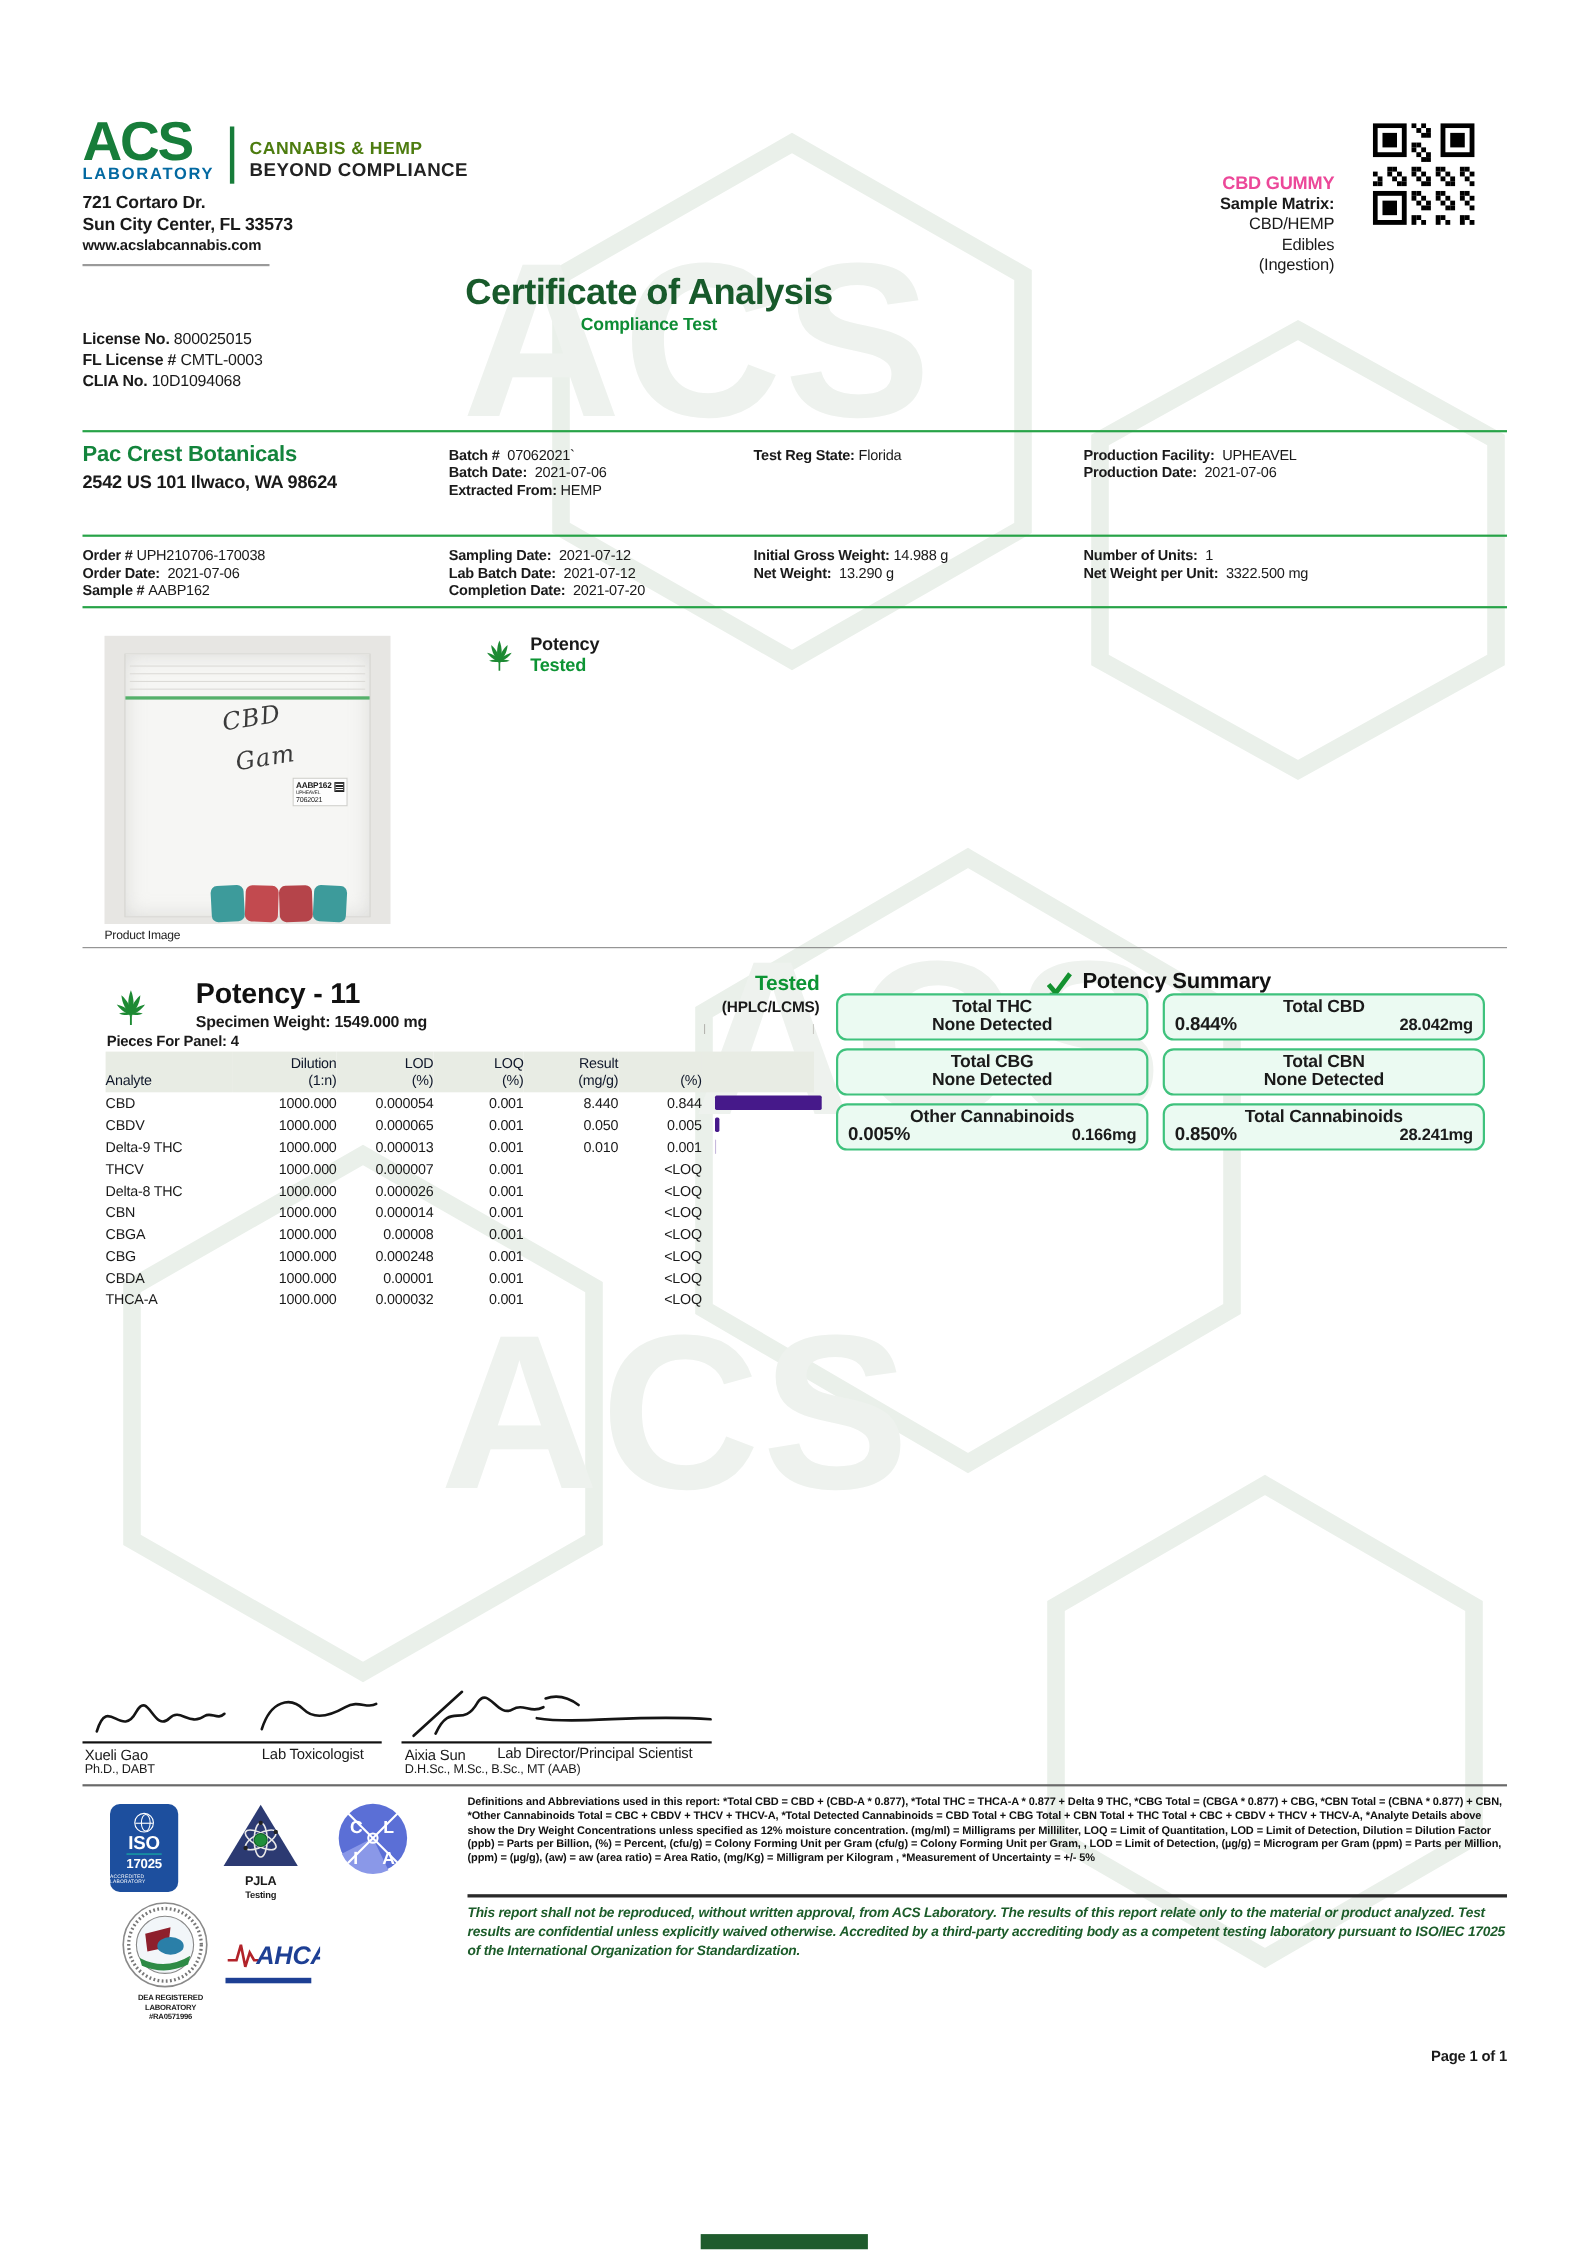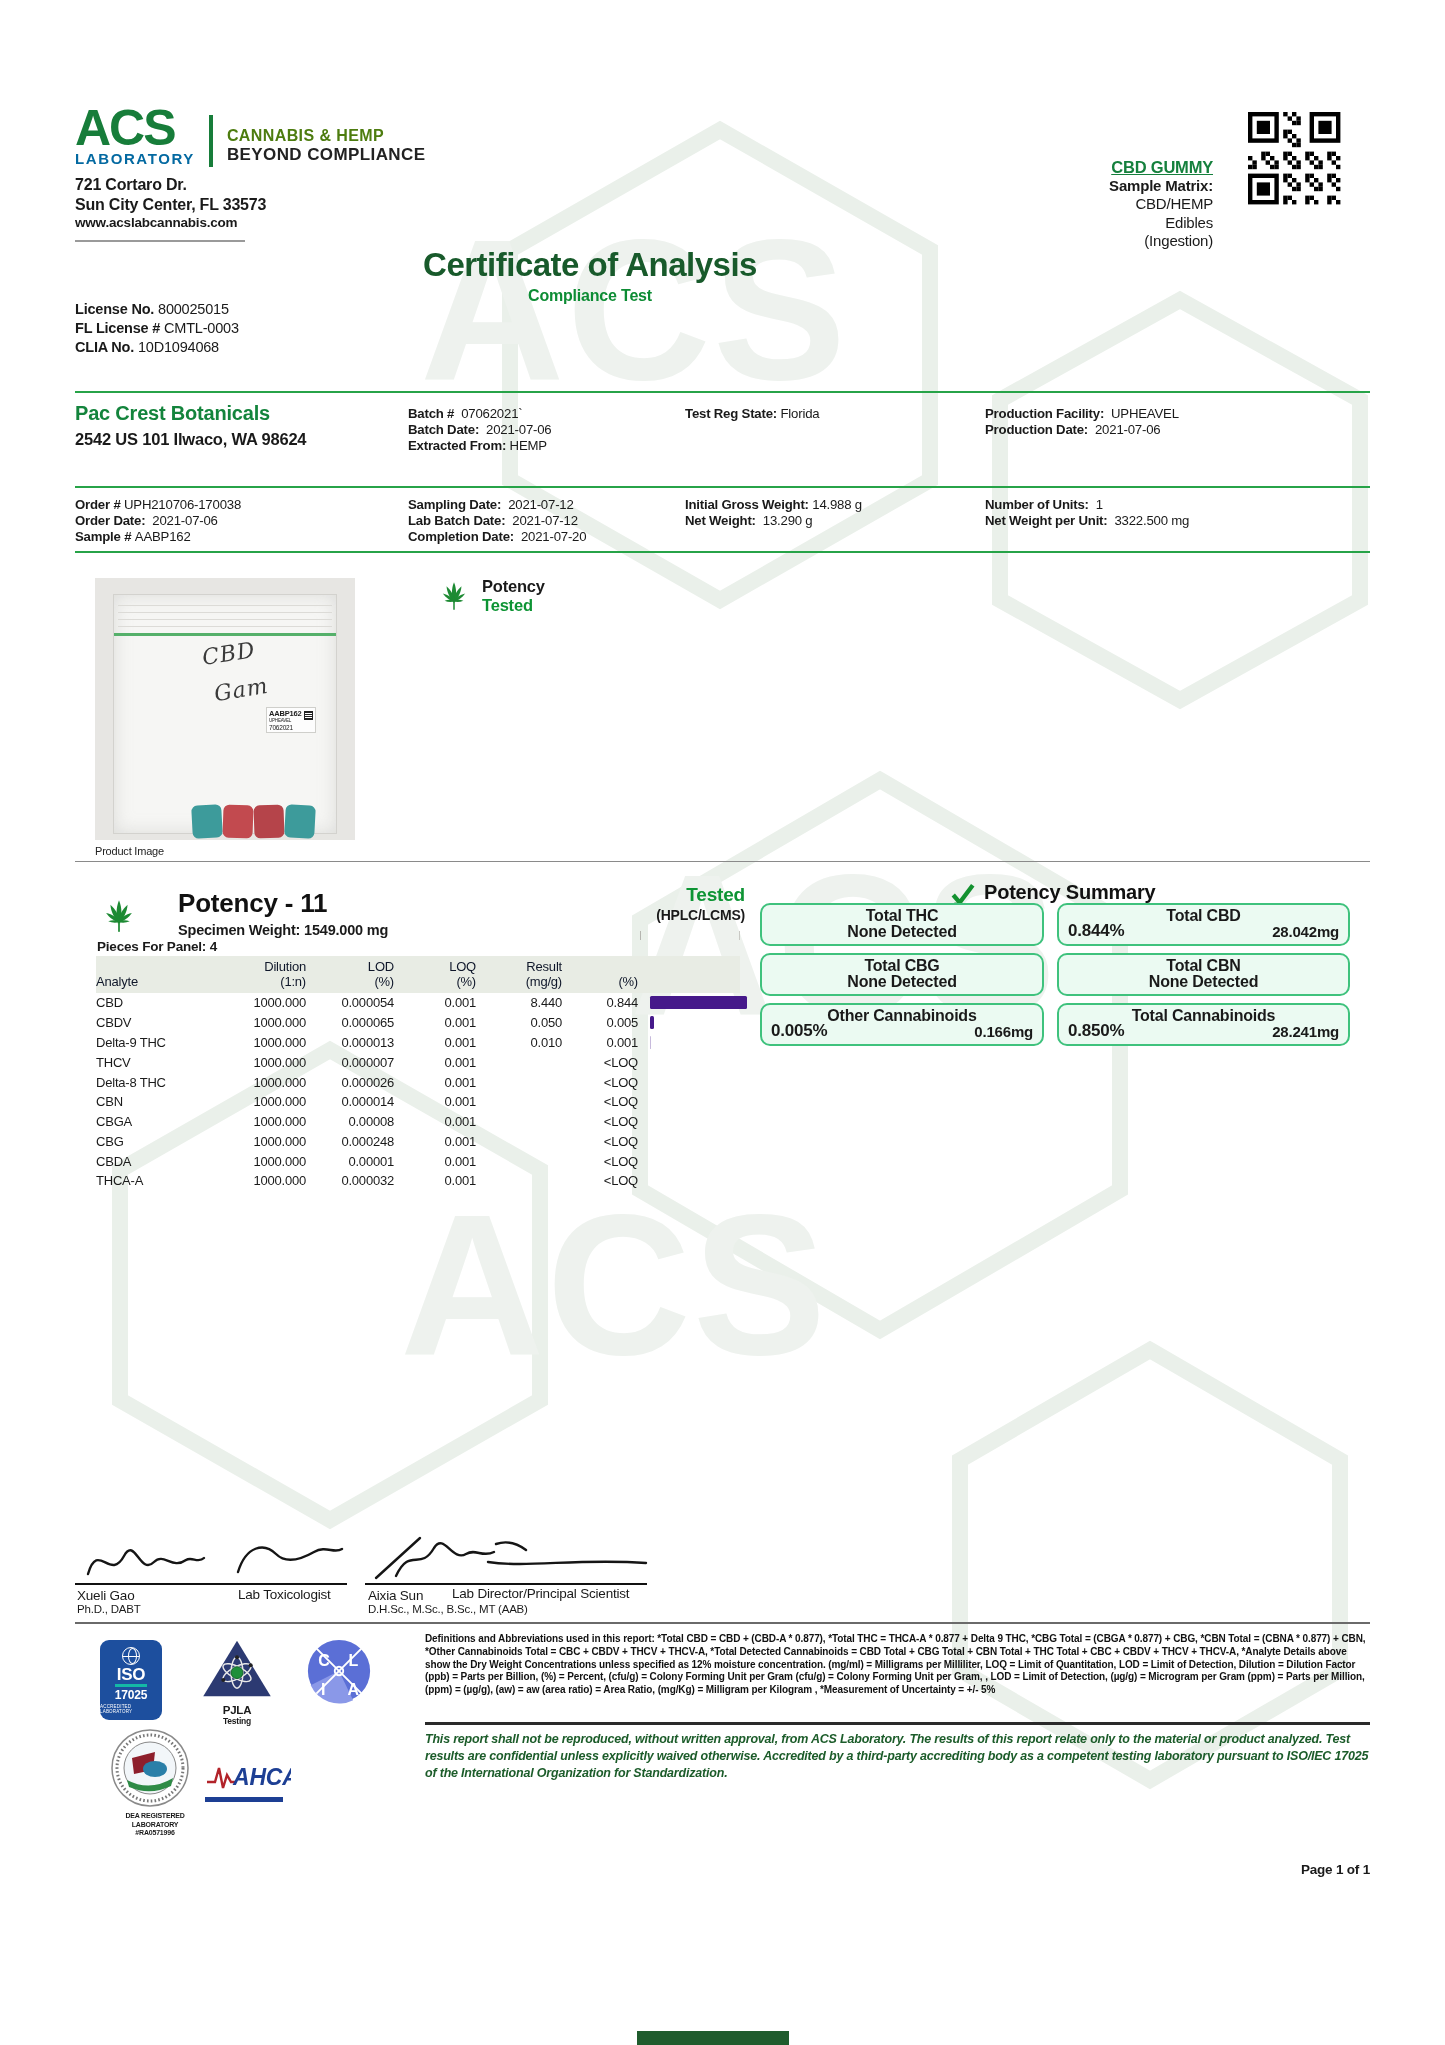--- a/index.html
+++ b/index.html
@@ -20,21 +20,21 @@
   .tagline1 { color:#4d7c0f; font-weight:bold; font-size:16px; letter-spacing:.4px; }
   .tagline2 { color:#222; font-weight:bold; font-size:17px; letter-spacing:.4px; }
   .addr { font-size:16px; font-weight:bold; line-height:20px; margin-top:8px; }
   .site { font-size:13.5px; font-weight:bold; }
   .addr-rule { width:170px; height:2px; background:#9a9a9a; margin-top:10px; }
   .lic-line { font-size:14.5px; line-height:19px; }
   .lic-line .lb { font-weight:bold; }
   .coa-title { font-size:33px; font-weight:bold; color:#185a2b; letter-spacing:-0.5px; }
   .coa-sub { font-size:16px; font-weight:bold; color:#0d8c34; text-align:center; margin-top:3px; }
   .sample-blk { text-align:right; font-size:15px; line-height:18.5px; }
-  .sample-name { color:#15803d; font-weight:bold; font-size:16.5px;text-decoration:underline; }
+  .sample-name { color:#ec4899; font-weight:bold; font-size:16.5px; }
   .sample-lbl { font-weight:bold; }
 
   .grule { position:absolute; left:75px; width:1295px; height:2px; background:#27a348; }
   .gray-rule { position:absolute; background:#8a8a8a; }
 
   .fld { font-size:13.2px; line-height:16.2px; white-space:nowrap; }
   .fld .lb { font-weight:bold; }
   .client-name { color:#13843c; font-weight:bold; font-size:20px; }
   .client-addr { font-weight:bold; font-size:16.5px; margin-top:5px; }
 
@@ -96,21 +96,21 @@
   .defs { font-size:10px; font-weight:bold; line-height:12.8px; color:#111; letter-spacing:-0.1px; }
   .disc { font-size:12.5px; font-weight:bold; font-style:italic; color:#1c5c2a; line-height:17px; }
   .page-num { font-size:13.5px; font-weight:bold; }
 
   
   .iso-badge { width:62px; height:80px; background:#1d4f9e; border-radius:9px; color:#fff; display:flex; flex-direction:column; align-items:center; justify-content:center; }
   .iso-badge .globe { width:18px; height:18px; border:1.5px solid #fff; border-radius:50%; position:relative; margin-bottom:1px; }
   .iso-badge .globe:before { content:""; position:absolute; left:50%; top:0; bottom:0; width:7px; margin-left:-3.5px; border:1px solid #fff; border-radius:50%; }
   .iso-badge .globe:after { content:""; position:absolute; top:50%; left:0; right:0; height:0; border-top:1px solid #fff; }
   .iso-txt { font-size:17px; font-weight:bold; line-height:17px; }
-  .iso-num { font-size:12px; font-weight:bold; border-top:3px solid #14b8a6; padding-top:1px; margin-top:1px; }
+  .iso-num { font-size:12px; font-weight:bold; border-top:1px solid #14b8a6; padding-top:1px; margin-top:1px; }
   .iso-cap { font-size:4.5px; margin-top:2px; letter-spacing:.2px; }
   .pjla-cap1 { font-size:11.5px; font-weight:bold; text-align:center; }
   .pjla-cap2 { font-size:8.5px; font-weight:bold; text-align:center; }
   .dea-cap { font-size:7px; font-weight:bold; text-align:center; line-height:8.5px; }
   .ahca-bar { width:78px; height:5px; background:#1d3f94; margin-top:1px; }
   .bottom-strip { position:absolute; left:637px; top:2031px; width:152px; height:14px; background:#1f5c2d; }
 </style>
 </head>
 <body>
 

